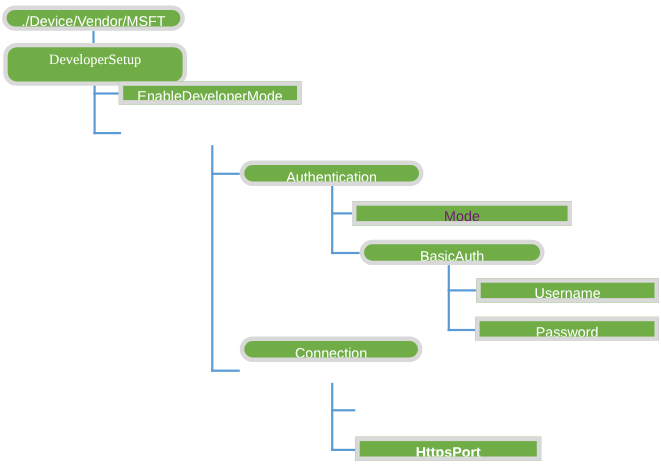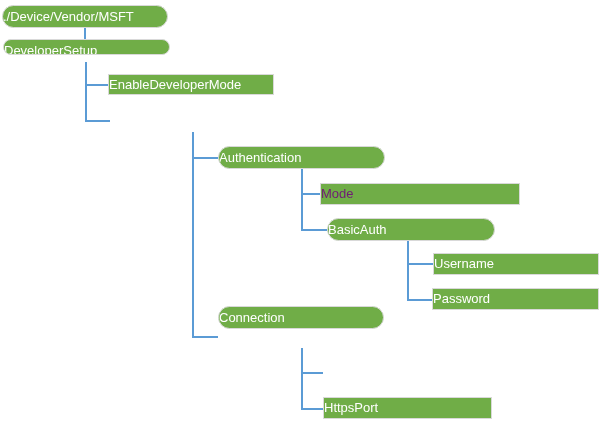--- a/index.html
+++ b/index.html
@@ -11,21 +11,22 @@
   .canvas {
     position: relative;
     width: 601px;
     height: 428px;
     background: #ffffff;
     overflow: hidden;
   }
   .node {
     position: absolute;
     box-sizing: border-box;
-    border: 1px solid #14532d;
+    border: 4px solid #14532d;
+    text-align: center;
     font-size: 13px;
     white-space: nowrap;
     overflow: hidden;
   }
   .conn {
     position: absolute;
   }
 </style>
 </head>
 <body>
@@ -41,22 +42,22 @@
     <div class="conn" style="background: rgb(91, 155, 213); left: 301px; top: 169px; width: 2px; height: 62px;"></div>
     <div class="conn" style="background: rgb(91, 155, 213); left: 301px; top: 193px; width: 23px; height: 2px;"></div>
     <div class="conn" style="background: rgb(91, 155, 213); left: 301px; top: 229px; width: 26px; height: 2px;"></div>
     <div class="conn" style="background: rgb(91, 155, 213); left: 407px; top: 241px; width: 2px; height: 60px;"></div>
     <div class="conn" style="background: rgb(91, 155, 213); left: 407px; top: 263px; width: 26px; height: 2px;"></div>
     <div class="conn" style="background: rgb(91, 155, 213); left: 407px; top: 299px; width: 25px; height: 2px;"></div>
     <div class="conn" style="background: rgb(91, 155, 213); left: 301px; top: 348px; width: 2px; height: 62px;"></div>
     <div class="conn" style="background: rgb(91, 155, 213); left: 301px; top: 372px; width: 22px; height: 2px;"></div>
     <div class="conn" style="background: rgb(91, 155, 213); left: 301px; top: 408px; width: 22px; height: 2px;"></div>
     <div class="node pill" style="left: 2px; top: 5px; width: 166px; height: 23px; line-height: 21px; background: rgb(112, 173, 71); border-color: rgb(217, 217, 217); color: rgb(255, 255, 255); border-radius: 12px;">./Device/Vendor/MSFT</div>
-    <div class="node pill" style="left: 3px; top: 39px; width: 167px; height: 16px; line-height: 21px; background: rgb(112, 173, 71); border-color: rgb(217, 217, 217); color: rgb(255, 255, 255); border-radius: 12px;">DeveloperSetup</div>
+    <div class="node pill" style="left: 3px; top: 39px; width: 167px; height: 39px; line-height: 21px; background: rgb(112, 173, 71); border-color: rgb(217, 217, 217); color: rgb(255, 255, 255); border-radius: 12px; font-family: Liberation Serif, serif;">DeveloperSetup</div>
     <div class="node rect" style="left: 108px; top: 74px; width: 166px; height: 21px; line-height: 19px; background: rgb(112, 173, 71); border-color: rgb(217, 217, 217); color: rgb(255, 255, 255);">EnableDeveloperMode</div>
     <div class="node pill" style="left: 218px; top: 146px; width: 167px; height: 23px; line-height: 21px; background: rgb(112, 173, 71); border-color: rgb(217, 217, 217); color: rgb(255, 255, 255); border-radius: 12px;">Authentication</div>
     <div class="node rect" style="left: 320px; top: 183px; width: 200px; height: 22px; line-height: 20px; background: rgb(112, 173, 71); border-color: rgb(217, 217, 217); color: #701a75;">Mode</div>
     <div class="node pill" style="left: 327px; top: 218px; width: 168px; height: 23px; line-height: 21px; background: rgb(112, 173, 71); border-color: rgb(217, 217, 217); color: rgb(255, 255, 255); border-radius: 12px;">BasicAuth</div>
     <div class="node rect" style="left: 432px; top: 288px; width: 167px; height: 22px; line-height: 20px; background: rgb(112, 173, 71); border-color: rgb(217, 217, 217); color: rgb(255, 255, 255);">Password</div>
     <div class="node rect" style="left: 433px; top: 253px; width: 166px; height: 22px; line-height: 20px; background: rgb(112, 173, 71); border-color: rgb(217, 217, 217); color: rgb(255, 255, 255);">Username</div>
     <div class="node pill" style="left: 218px; top: 306px; width: 166px; height: 23px; line-height: 21px; background: rgb(112, 173, 71); border-color: rgb(217, 217, 217); color: rgb(255, 255, 255); border-radius: 12px;">Connection</div>
-    <div class="node rect" style="left: 323px; top: 397px; width: 169px; height: 22px; line-height: 20px; background: rgb(112, 173, 71); border-color: rgb(217, 217, 217); color: rgb(255, 255, 255);">HttpsPort</div>
+    <div class="node rect" style="left: 323px; top: 397px; width: 169px; height: 22px; line-height: 20px; background: rgb(112, 173, 71); border-color: rgb(217, 217, 217); color: rgb(255, 255, 255); font-weight: bold;">HttpsPort</div>
   </div>
 
 </body></html>

